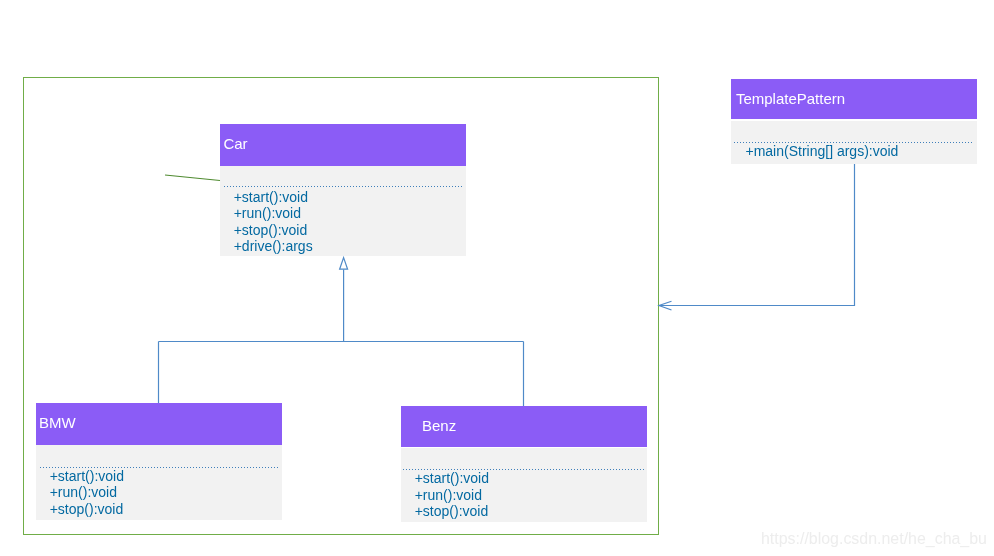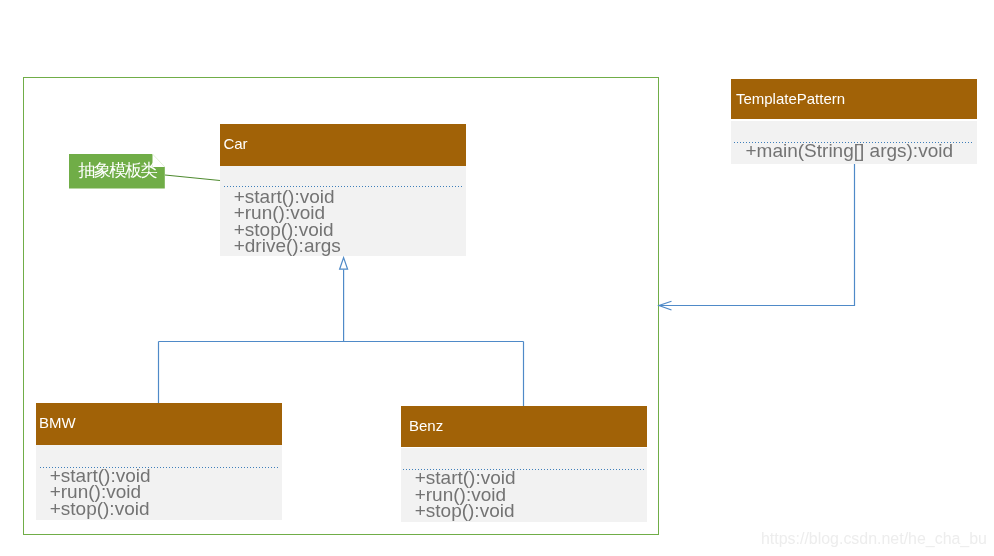--- a/index.html
+++ b/index.html
@@ -6,25 +6,25 @@
   html,body{margin:0;padding:0;}
   body{width:994px;height:556px;background:#ffffff;font-family:"Liberation Sans",sans-serif;overflow:hidden;}
   #canvas{position:relative;width:994px;height:556px;}
   .abs{position:absolute;}
 
   
   .frame{border:1.4px solid #70ad47;box-sizing:border-box;}
 
   
   .uml{box-sizing:border-box;}
-  .uml .hdr{background:#a16207;color:#ffffff;box-sizing:border-box;position:relative;}
+  .uml .hdr{background:#8b5cf6;color:#ffffff;box-sizing:border-box;position:relative;}
   .uml .hdr span{position:absolute;display:block;font-size:15px;line-height:17px;white-space:nowrap;}
   .uml .body{background:#f2f2f2;box-sizing:border-box;position:relative;}
   .uml .sep{position:absolute;left:0;right:0;height:1px;background-image:repeating-linear-gradient(to right,#3f7fba 0 1.2px,rgba(0,0,0,0) 1.2px 3px);}
-  .uml .members{position:absolute;left:0;right:0;color:#737373;font-size:19px;line-height:16.5px;}
+  .uml .members{position:absolute;left:0;right:0;color:#0369a1;font-size:14px;line-height:16.5px;}
   .uml .members div{white-space:nowrap;}
 
   
   .callout-wrap{position:absolute;}
   .callout-shape{position:absolute;left:0;top:0;}
   .callout-label{position:absolute;left:9.3px;top:6.9px;color:#ffffff;font-size:17.3px;line-height:20px;white-space:nowrap;letter-spacing:-1.75px;}
 
   svg.edges{position:absolute;left:0;top:0;width:994px;height:556px;pointer-events:none;}
 
   .watermark{color:#ededed;white-space:nowrap;font-size:15.95px;line-height:19px;}
@@ -60,21 +60,21 @@
       <div class="members" style="top:23px;left:13.7px;">
         <div>+start():void</div>
         <div>+run():void</div>
         <div>+stop():void</div>
       </div>
     </div>
   </div>
 
   <div class="abs uml" style="left:401px;top:406px;width:245.7px;height:116.5px;">
     <div class="hdr" style="height:40.9px;">
-      <span style="left:8px;top:11.3px;">Benz</span>
+      <span style="left:21px;top:11.3px;">Benz</span>
     </div>
     <div class="body" style="position:absolute;left:0;top:42.3px;width:245.7px;height:74.2px;">
       <div class="sep" style="top:20.4px;left:2.3px;right:3px;"></div>
       <div class="members" style="top:22.2px;left:13.7px;">
         <div>+start():void</div>
         <div>+run():void</div>
         <div>+stop():void</div>
       </div>
     </div>
   </div>
@@ -84,27 +84,20 @@
       <span style="left:4.9px;top:10.8px;">TemplatePattern</span>
     </div>
     <div class="body" style="position:absolute;left:0;top:41.8px;width:245.7px;height:43.2px;">
       <div class="sep" style="top:21.5px;left:3.3px;right:3px;"></div>
       <div class="members" style="top:22.5px;left:14.5px;">
         <div>+main(String[] args):void</div>
       </div>
     </div>
   </div>
 
-  <div class="abs callout-wrap" style="left:69px;top:153px;width:97px;height:36px;">
-    <svg class="callout-shape" width="97" height="36" viewBox="0 0 97 36">
-      <path d="M0 1 L83.5 1 L83.5 14 L95.8 14 L95.8 35.6 L0 35.6 Z" fill="#70ad47"></path>
-      <path d="M83.5 1 L95.8 14" fill="none" stroke="#dfeed3" stroke-width="0.9"></path>
-    </svg>
-    <span class="callout-label">抽象模板类</span>
-  </div>
 
   <svg class="edges" viewBox="0 0 994 556">
 
     <g fill="none" stroke="#4f8ac8" stroke-width="1.2">
       <path d="M343.6 269.2 L343.6 341.5"></path>
       <path d="M158.5 341.5 L523.5 341.5"></path>
       <path d="M158.5 341.5 L158.5 403"></path>
       <path d="M523.5 341.5 L523.5 406"></path>
       <path d="M343.6 257.6 L347.6 269.2 L339.6 269.2 Z" fill="#ffffff"></path>
     </g>

